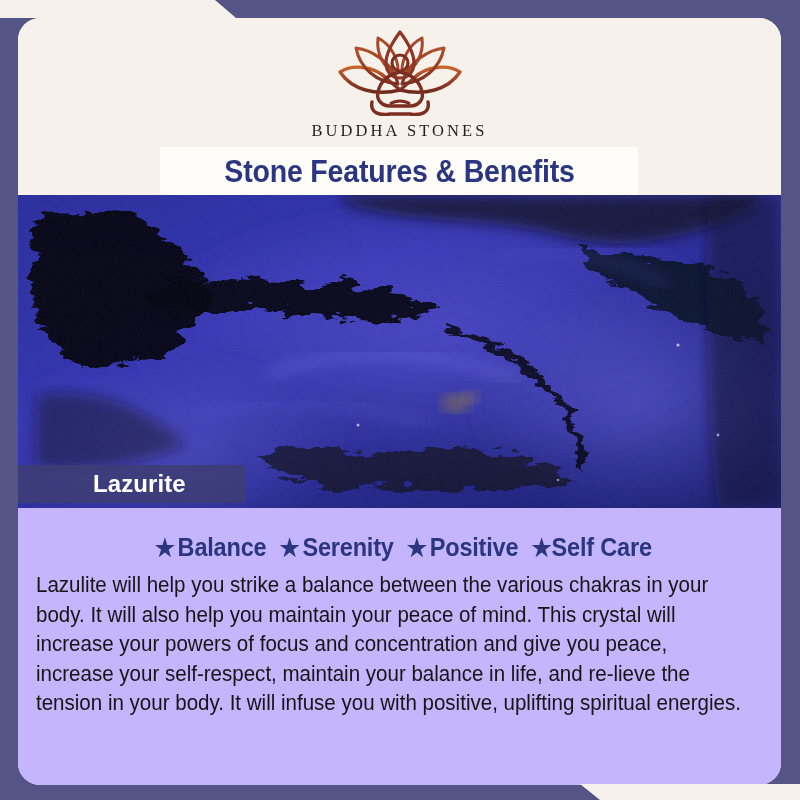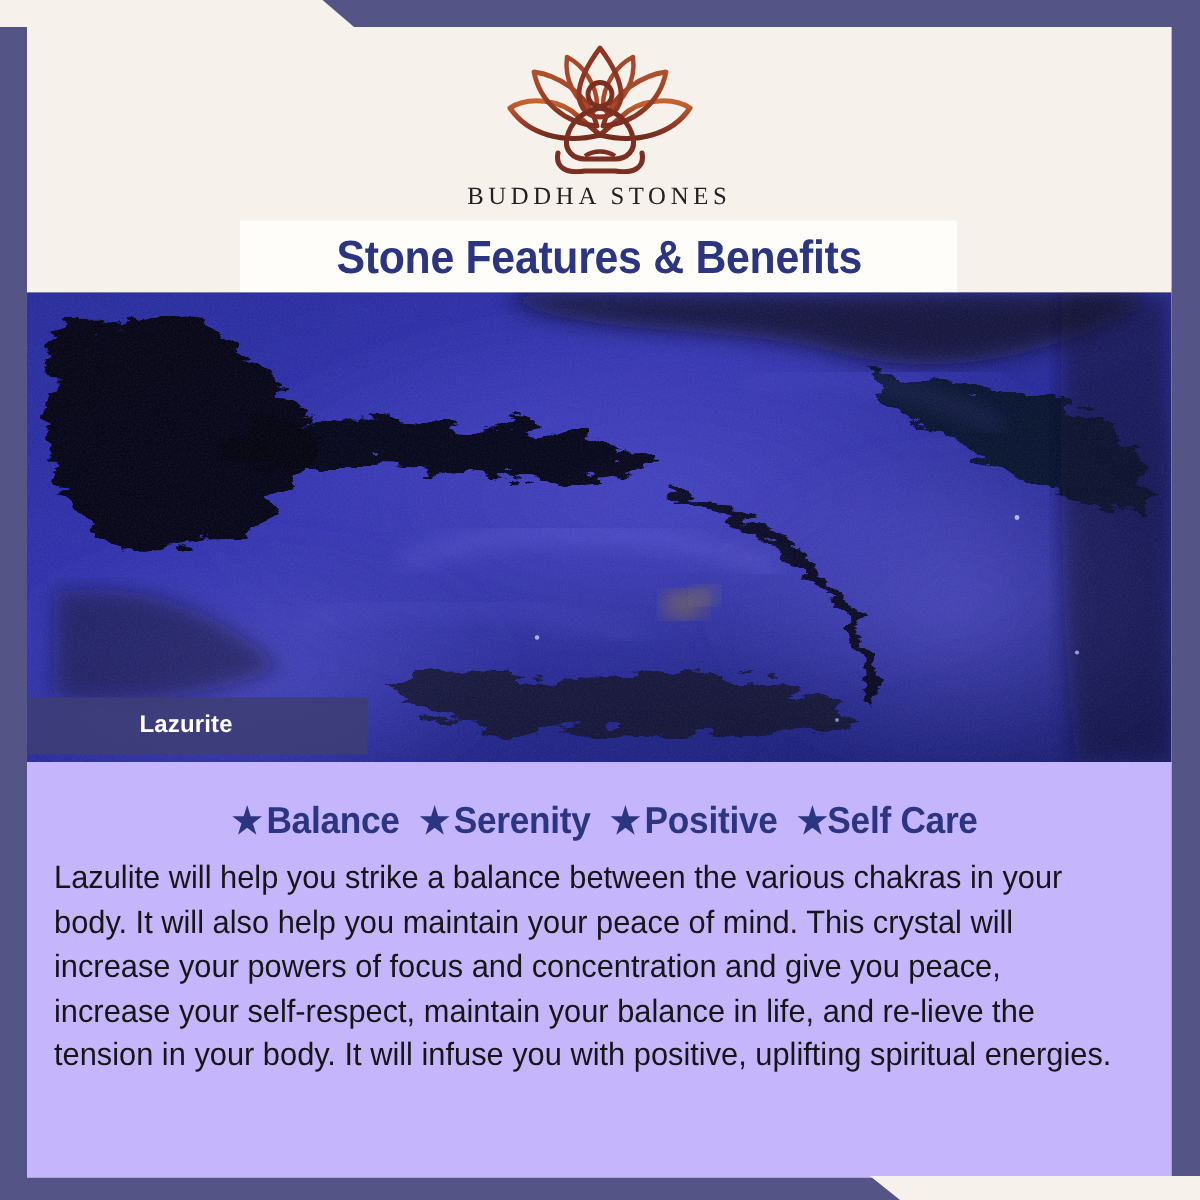--- a/index.html
+++ b/index.html
@@ -19,20 +19,21 @@
     overflow:hidden;
   }
 
   
   .card {
     position:absolute;
     left:18px; top:18px;
     width:763px; height:767px;
     background:#f7f1ec;
     overflow:hidden;
+    border-radius:22px;
   }
 
   
   .notch-top {
     position:absolute;
     left:0; top:0;
     width:236px; height:18px;
     background:#f7f1ec;
     clip-path:polygon(0 0, 215px 0, 236px 18px, 0 18px);
     z-index:5;
@@ -110,21 +111,21 @@
     position:absolute;
     left:0; top:270px;
     width:227px; height:38px;
     background:rgba(62,62,116,0.86);
     display:flex;
     align-items:center;
     z-index:4;
   }
   .stone-tag span {
     color:#ffffff;
-    font-size:16px;
+    font-size:24px;
     font-weight:bold;
     padding-left:75px;
     letter-spacing:0.1px;
   }
 
   
   .content {
     position:absolute;
     left:0; top:490px;
     width:763px; height:277px;

